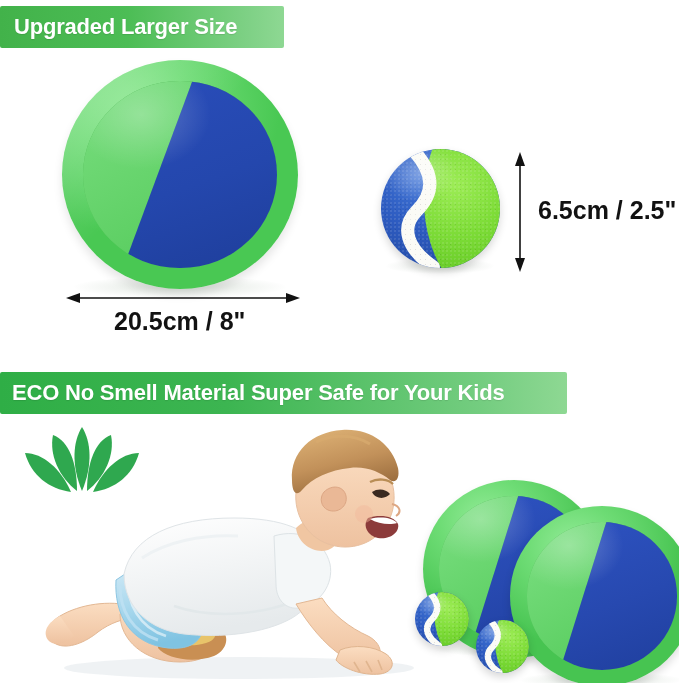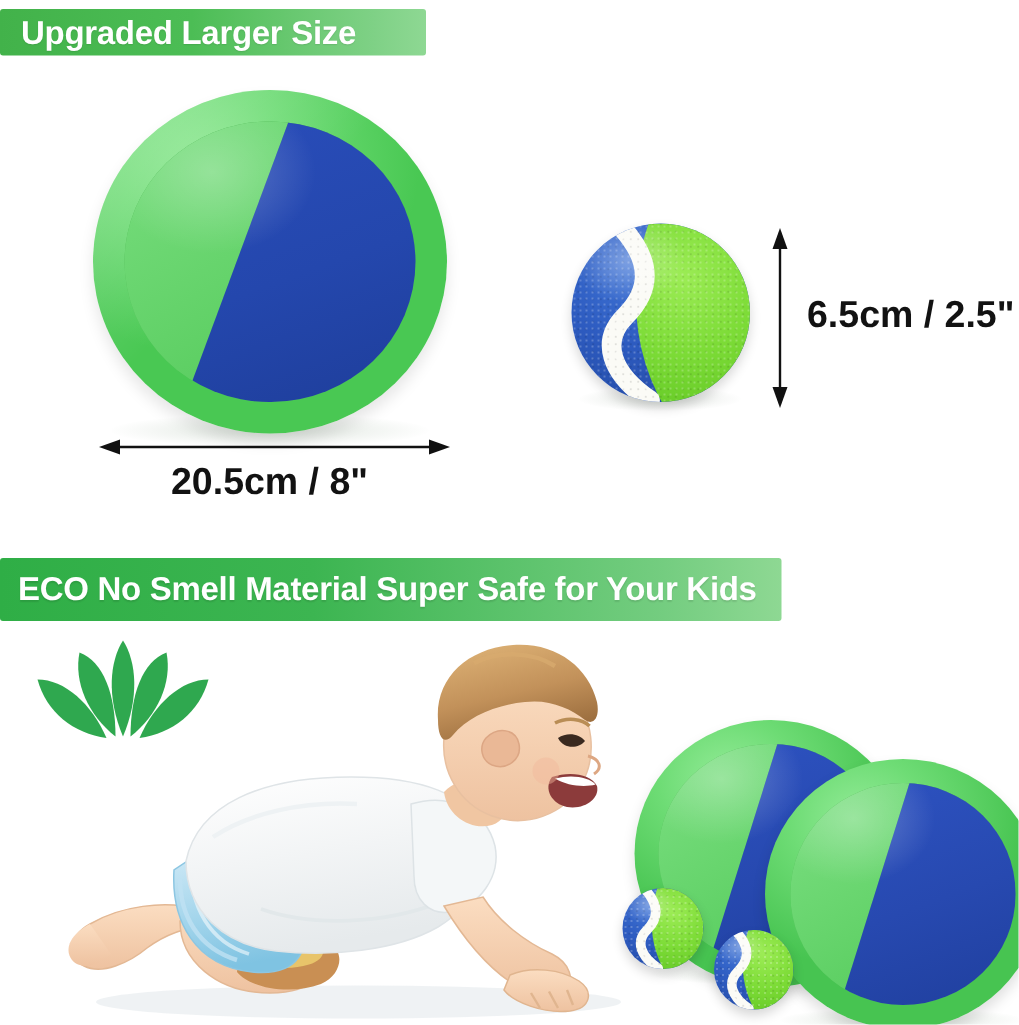--- a/index.html
+++ b/index.html
@@ -28,29 +28,29 @@
     color: #ffffff;
     font-weight: bold;
     white-space: nowrap;
     letter-spacing: -0.2px;
     text-shadow: 0 1px 1px rgba(0,0,0,0.10);
   }
   #banner-upgraded {
     left: 0px;
     top: 6px;
     width: 284px;
-    height: 31px;
+    height: 42px;
     background: linear-gradient(to right, #42b24a 0%, #4cbd55 45%, #7fd186 88%, #8ed893 100%);
     padding-left: 14px;
   }
   #banner-upgraded .banner-text { font-size: 22px; }
   #banner-eco {
     left: 0px;
     top: 372px;
-    width: 521px;
+    width: 567px;
     height: 42px;
     background: linear-gradient(to right, #2fae46 0%, #3cb551 40%, #74cd80 85%, #8ed893 100%);
     padding-left: 12px;
   }
   #banner-eco .banner-text { font-size: 22px; }
 
   
   #paddle-main {
     position: absolute;
     left: 62px;

